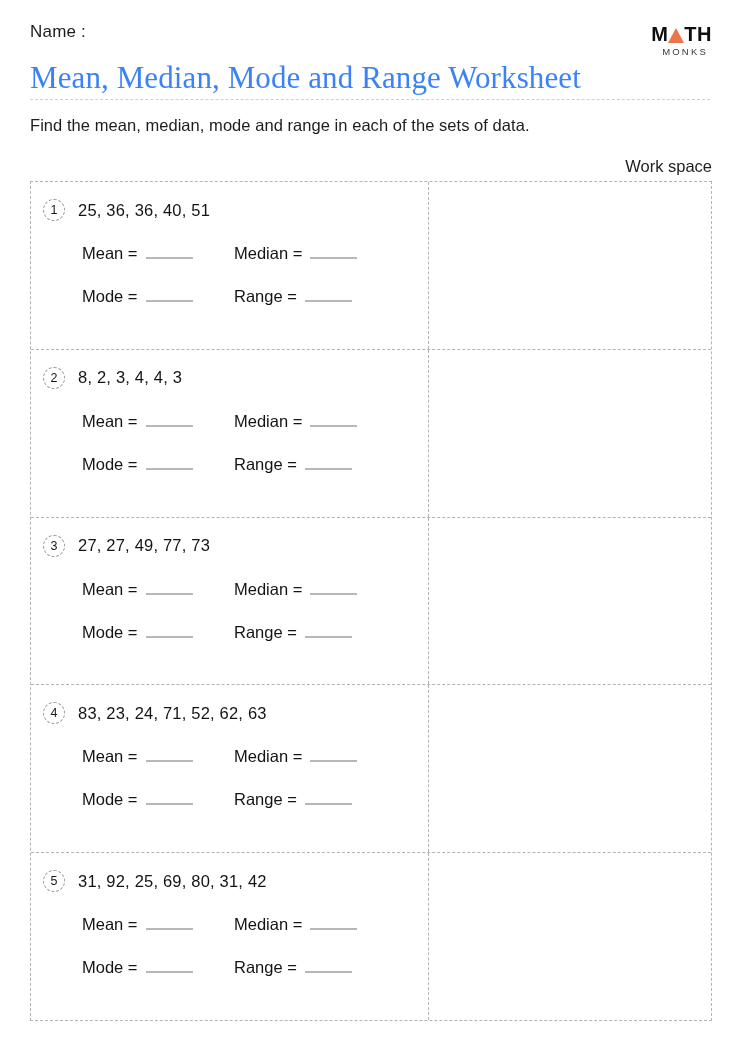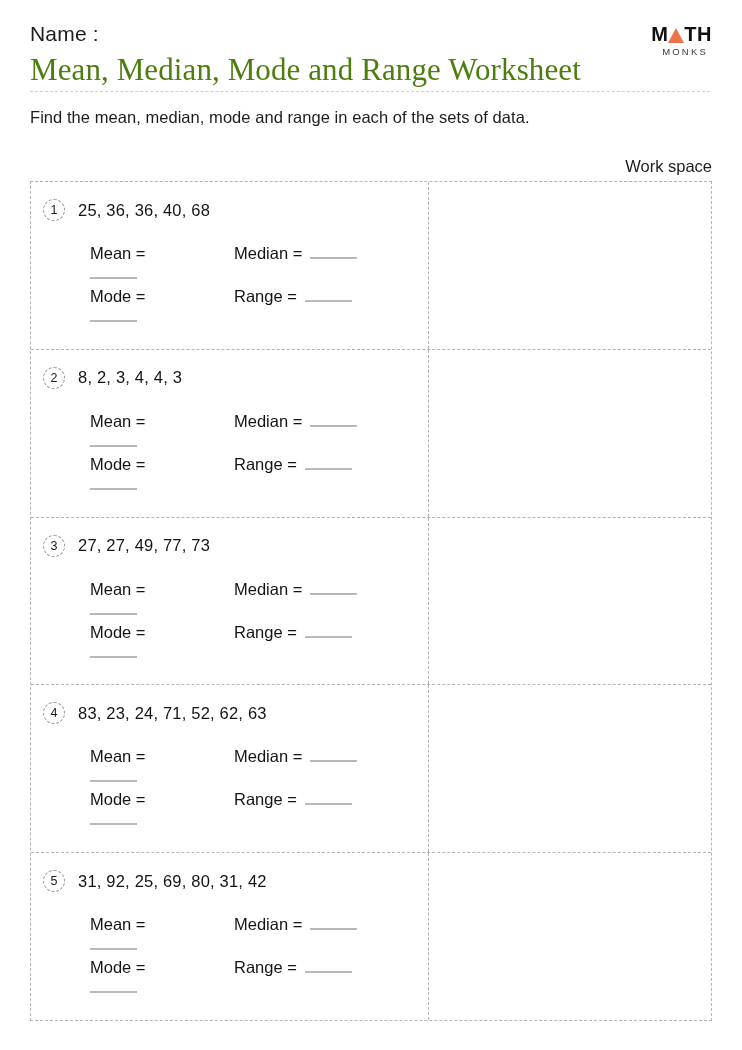--- a/index.html
+++ b/index.html
@@ -17,21 +17,21 @@
   }
 
   
   .header {
     position: absolute;
     left: 30px;
     top: 22px;
     width: 682px;
   }
   .name-row {
-    font-size: 21px;
+    font-size: 17px;
     letter-spacing: .2px;
     color: #1d1d1d;
     height: 24px;
   }
   .logo {
     position: absolute;
     right: 0px;
     top: 2px;
     text-align: center;
     line-height: 1;
@@ -61,22 +61,22 @@
     font-weight: 400;
     letter-spacing: 2.2px;
     color: #3a3a3a;
     margin-top: 3px;
     margin-left: 7px;
   }
   .title {
     font-family: "Liberation Serif", serif;
     font-size: 31px;
     font-weight: 400;
-    color: #4d7c0f;
-    margin-top: 6px;
+    color: #3b82f6;
+    margin-top: 14px;
     letter-spacing: .1px;
     white-space: nowrap;
   }
   .title-rule {
     border-top: 1px dashed #cfcfcf;
     margin-top: 3px;
     width: 680px;
   }
   .subtitle {
     font-size: 16.5px;
@@ -163,21 +163,21 @@
     align-items: baseline;
     margin-bottom: 21px;
     height: 22px;
   }
   .ans-item {
     display: flex;
     align-items: baseline;
     font-size: 16.5px;
     color: #141414;
   }
-  .ans-item.first { width: 152px; flex-direction: column; }
+  .ans-item.first { width: 152px; }
   .ans-label { white-space: nowrap; }
   .blank {
     display: inline-block;
     width: 47px;
     border-bottom: 2px solid #b8b8b8;
     margin-left: 8px;
     height: 14px;
   }
 </style>
 </head>
@@ -200,21 +200,21 @@
   <div class="subtitle">Find the mean, median, mode and range in each of the sets of data.</div>
 </div>
 
 <div class="workspace-label">Work space</div>
 
 <div class="sheet" id="sheet">
     <div class="row">
     <div class="prob-cell">
       <div class="prob-head">
         <div class="badge">1</div>
-        <div class="dataset">25, 36, 36, 40, 68</div>
+        <div class="dataset">25, 36, 36, 40, 51</div>
       </div>
       <div class="answers">
         <div class="ans-line">
           <div class="ans-item first">
             <span class="ans-label">Mean =</span>
             <span class="blank"></span>
           </div>
           <div class="ans-item">
             <span class="ans-label">Median =</span>
             <span class="blank"></span>

